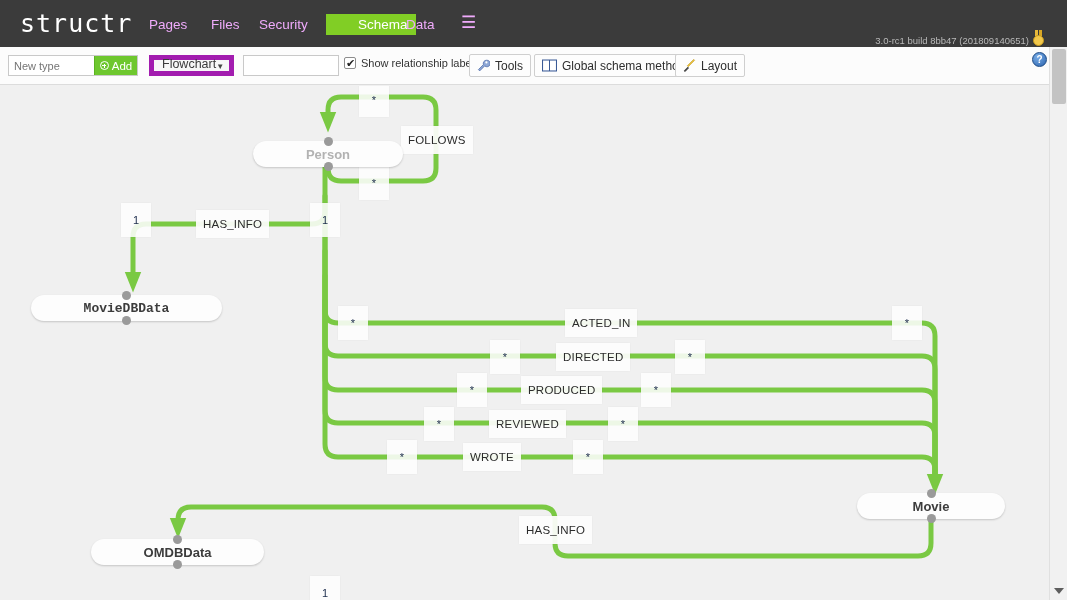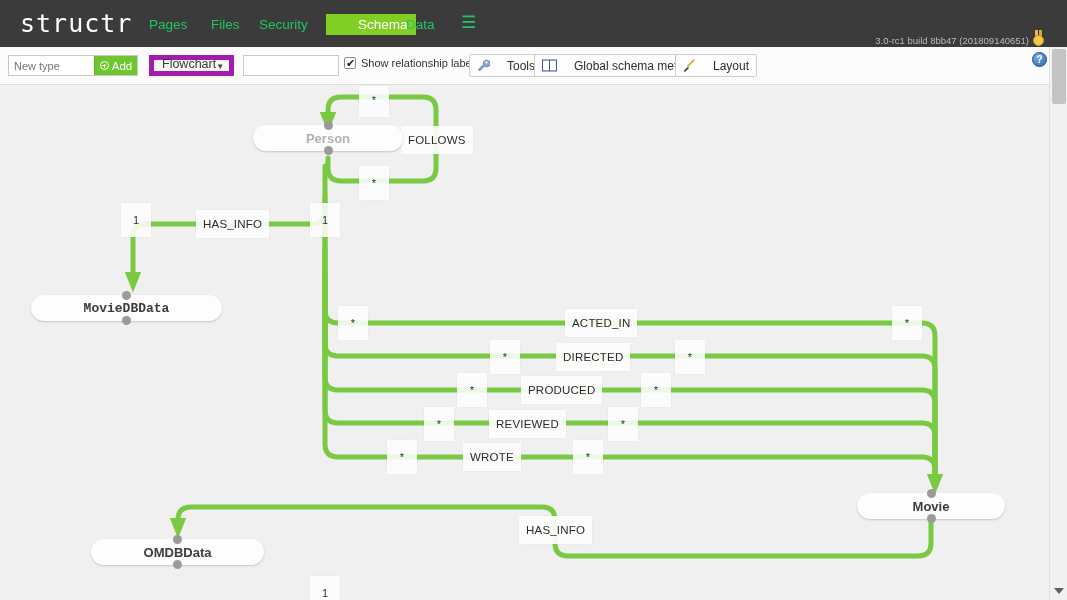--- a/index.html
+++ b/index.html
@@ -15,21 +15,21 @@
     position:absolute; left:0; top:0; width:1067px; height:47px;
     background:#3b3b3b; color:#d6d6d6;
   }
   #logo {
     position:absolute; left:20px; top:9px;
     font-family:"DejaVu Sans Mono", monospace;
     font-size:25px; letter-spacing:1px; color:#ffffff;
     font-weight:400;
   }
   .navitem {
-    position:absolute; top:14px; font-size:13.5px; color:#22c55e;
+    position:absolute; top:14px; font-size:13.5px; color:#f0abfc;
     padding:3px 8px; cursor:pointer; line-height:15px;
   }
   .navitem.active { background:#81ce25; color:#ffffff; }
   #nav-pages { left:141px; }
   #nav-files { left:203px; }
   #nav-security { left:251px; }
   #nav-schema { left:326px;padding-left:32px; }
   #nav-data { left:398px; }
   #nav-burger { left:453px; top:12px; font-size:17px; }
 
@@ -94,21 +94,21 @@
     border-radius:2px; position:relative;
   }
   .cbox.checked:after {
     content:"✔"; position:absolute; left:1px; top:-2px;
     font-size:11px; color:#222; line-height:14px;
   }
 
   .tbtn {
     position:absolute; top:7px; height:23px; border:1px solid #cfcfcf;
     background:#fdfdfd; border-radius:2px; display:flex; align-items:center;
-    gap:17px; padding:0 7px; font-size:12px; color:#2e2e2e; cursor:pointer;
+    gap:5px; padding:0 7px; font-size:12px; color:#2e2e2e; cursor:pointer;
   }
   #btn-tools { left:469px; }
   #btn-global { left:534px; }
   #btn-layout { left:675px;text-align:center; }
 
   
   #inherit-tab {
     position:absolute; left:0px; top:106px; width:19px; height:94px;
     background:#f4f4f4; border:1px solid #dddddd; border-left:0;
     border-radius:0 3px 3px 0;
@@ -271,21 +271,21 @@
       <path d="M 325,110 L 325,224 Q 325,237 338,237 L 922,237 Q 935,237 935,250 L 935,398" marker-end="url(#arrow)"></path>
       <path d="M 325,140 L 325,257 Q 325,270 338,270 L 922,270 Q 935,270 935,283 L 935,398"></path>
       <path d="M 325,165 L 325,291 Q 325,304 338,304 L 922,304 Q 935,304 935,317 L 935,398"></path>
       <path d="M 325,190 L 325,324 Q 325,337 338,337 L 922,337 Q 935,337 935,350 L 935,398"></path>
       <path d="M 325,215 L 325,358 Q 325,371 338,371 L 922,371 Q 935,371 935,384 L 935,398"></path>
 
       <path d="M 931,434 L 931,457 Q 931,470 918,470 L 568,470 Q 555,470 555,457 L 555,434 Q 555,421 542,421 L 191,421 Q 178,421 178,434 L 178,442" marker-end="url(#arrow)"></path>
     </g>
   </svg>
 
-  <div class="node dim" style="left:253px; top:39px; width:150px;">
+  <div class="node dim" style="left:253px; top:55px; width:150px;">
     <span class="dot top"></span>
     <span>Person</span>
     <span class="dot bot"></span>
   </div>
 
   <div class="node" style="left:31px; top:209px; width:191px;font-family:Liberation Mono, monospace;">
     <span class="dot top"></span>
     <span>MovieDBData</span>
     <span class="dot bot"></span>
   </div>

